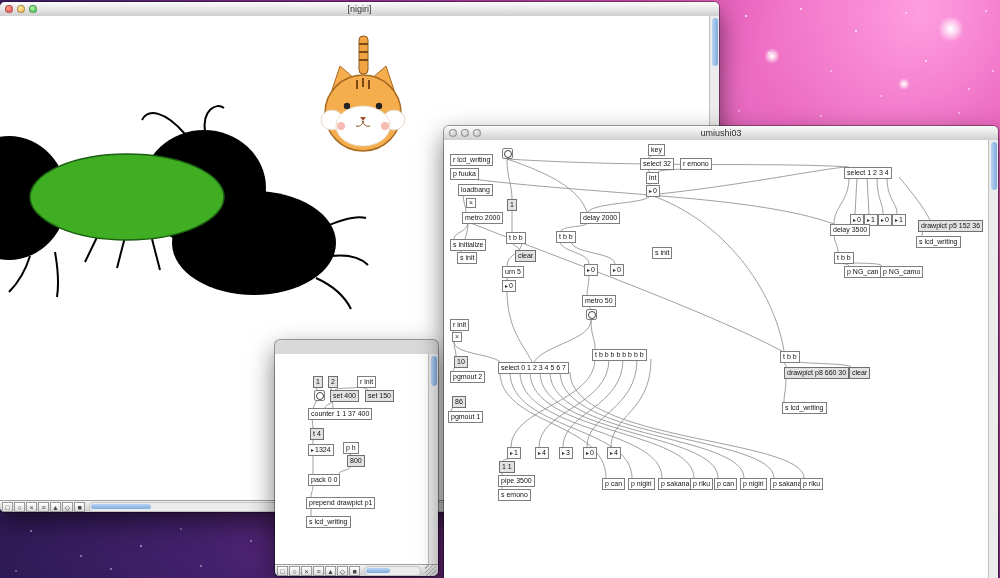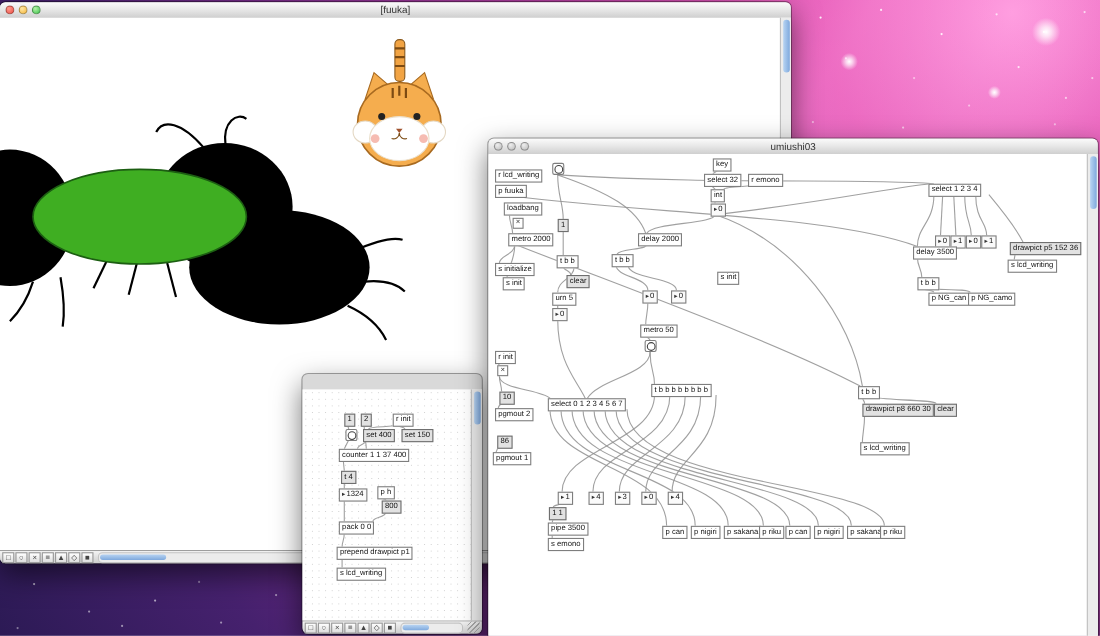--- a/index.html
+++ b/index.html
@@ -80,21 +80,21 @@
 <div class="glow g2"></div>
 <div class="glow g3"></div>
 
 <div class="window w-fuuka">
   <div class="titlebar">
     <span class="lights">
       <span class="light red"></span>
       <span class="light yellow"></span>
       <span class="light green"></span>
     </span>
-    <span>[fuuka]</span>
+    <span>[nigiri]</span>
   </div>
   <div class="content">
     <svg width="719" height="484" viewBox="0 0 719 484">
 
       <g stroke="#000" stroke-width="2" fill="none">
         <path d="M100,215 L85,246"></path>
           <path d="M125,221 L117,252"></path>
         <path d="M152,223 L160,254"></path>
           <path d="M178,219 L192,248"></path>
         <path d="M185,118 C165,95 148,92 142,104"></path>

